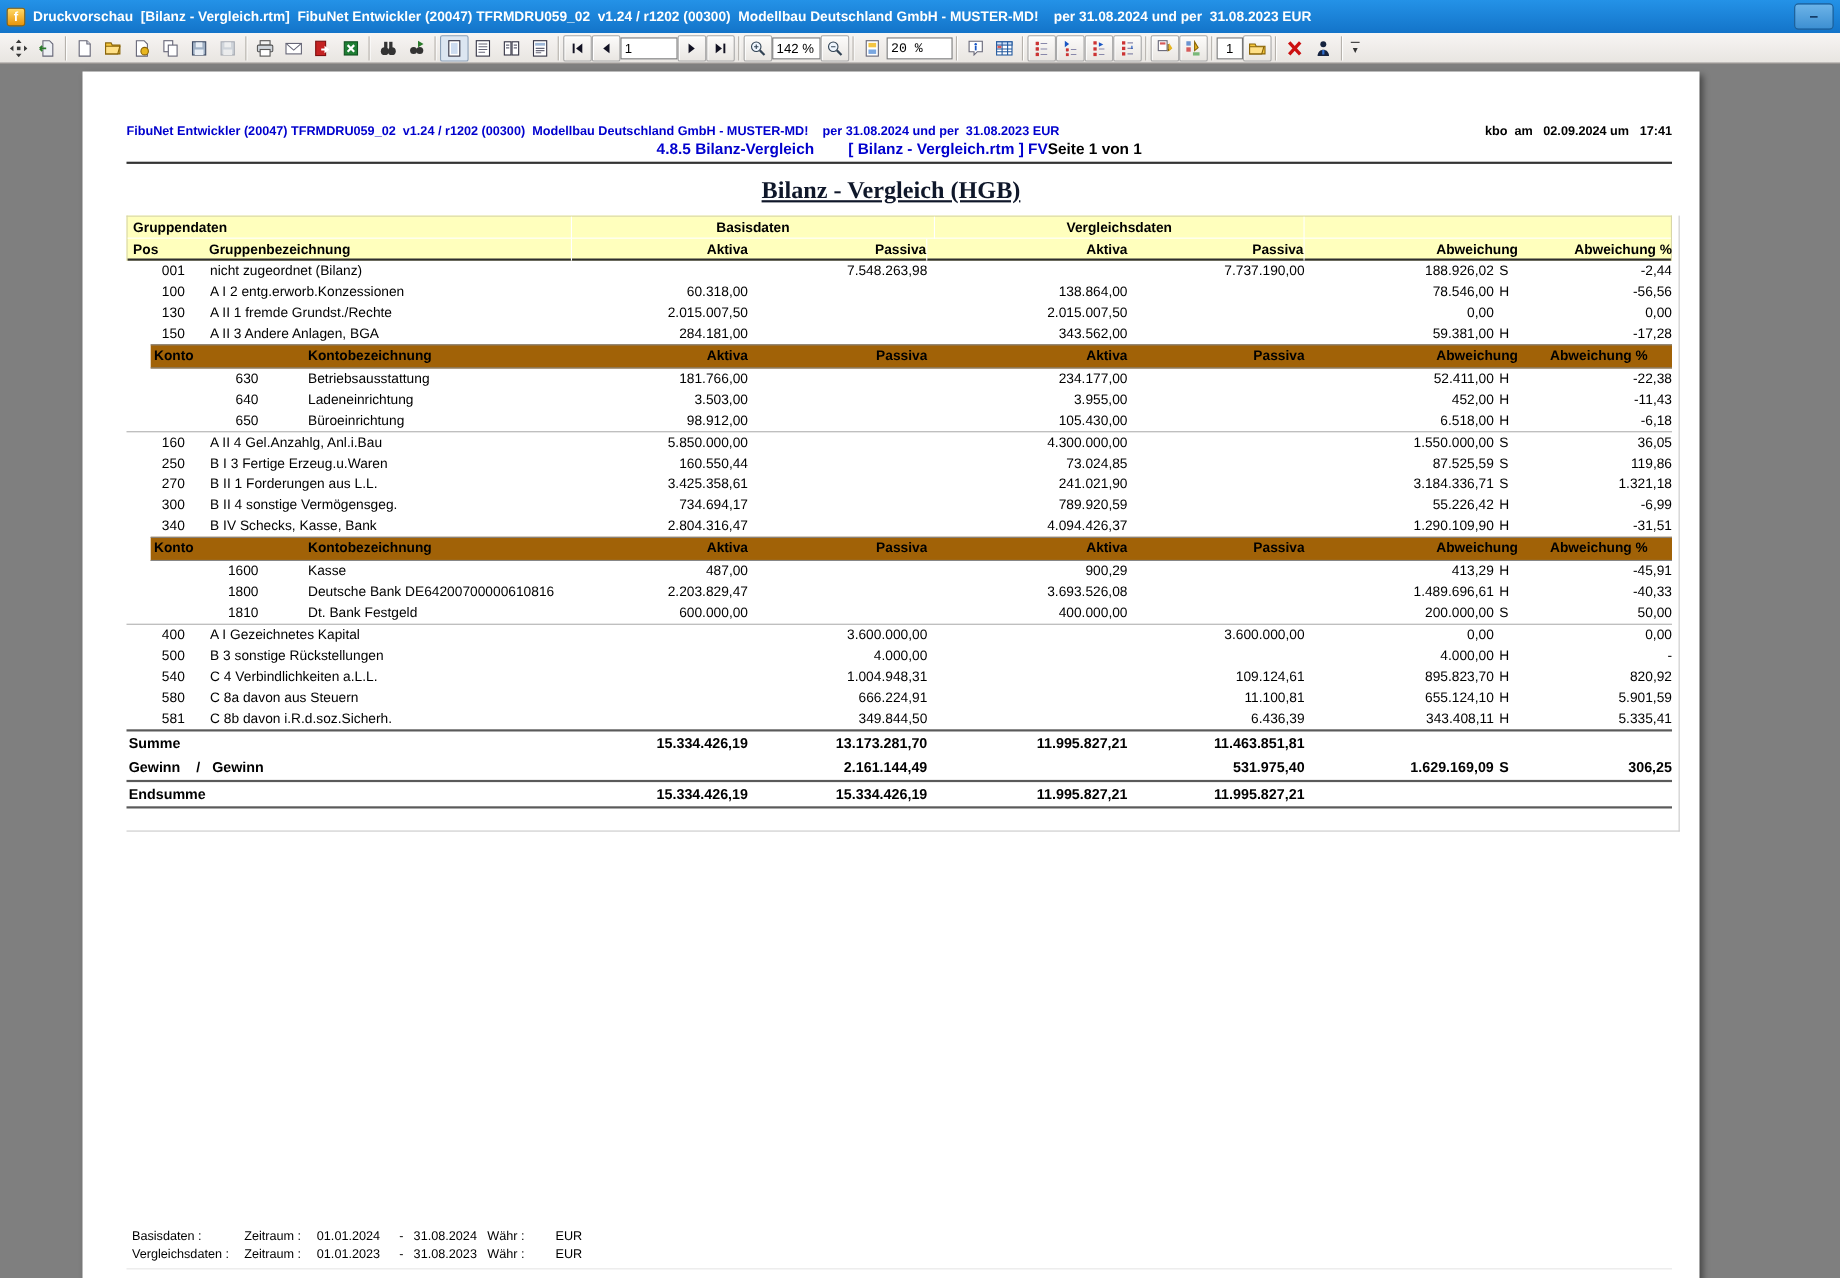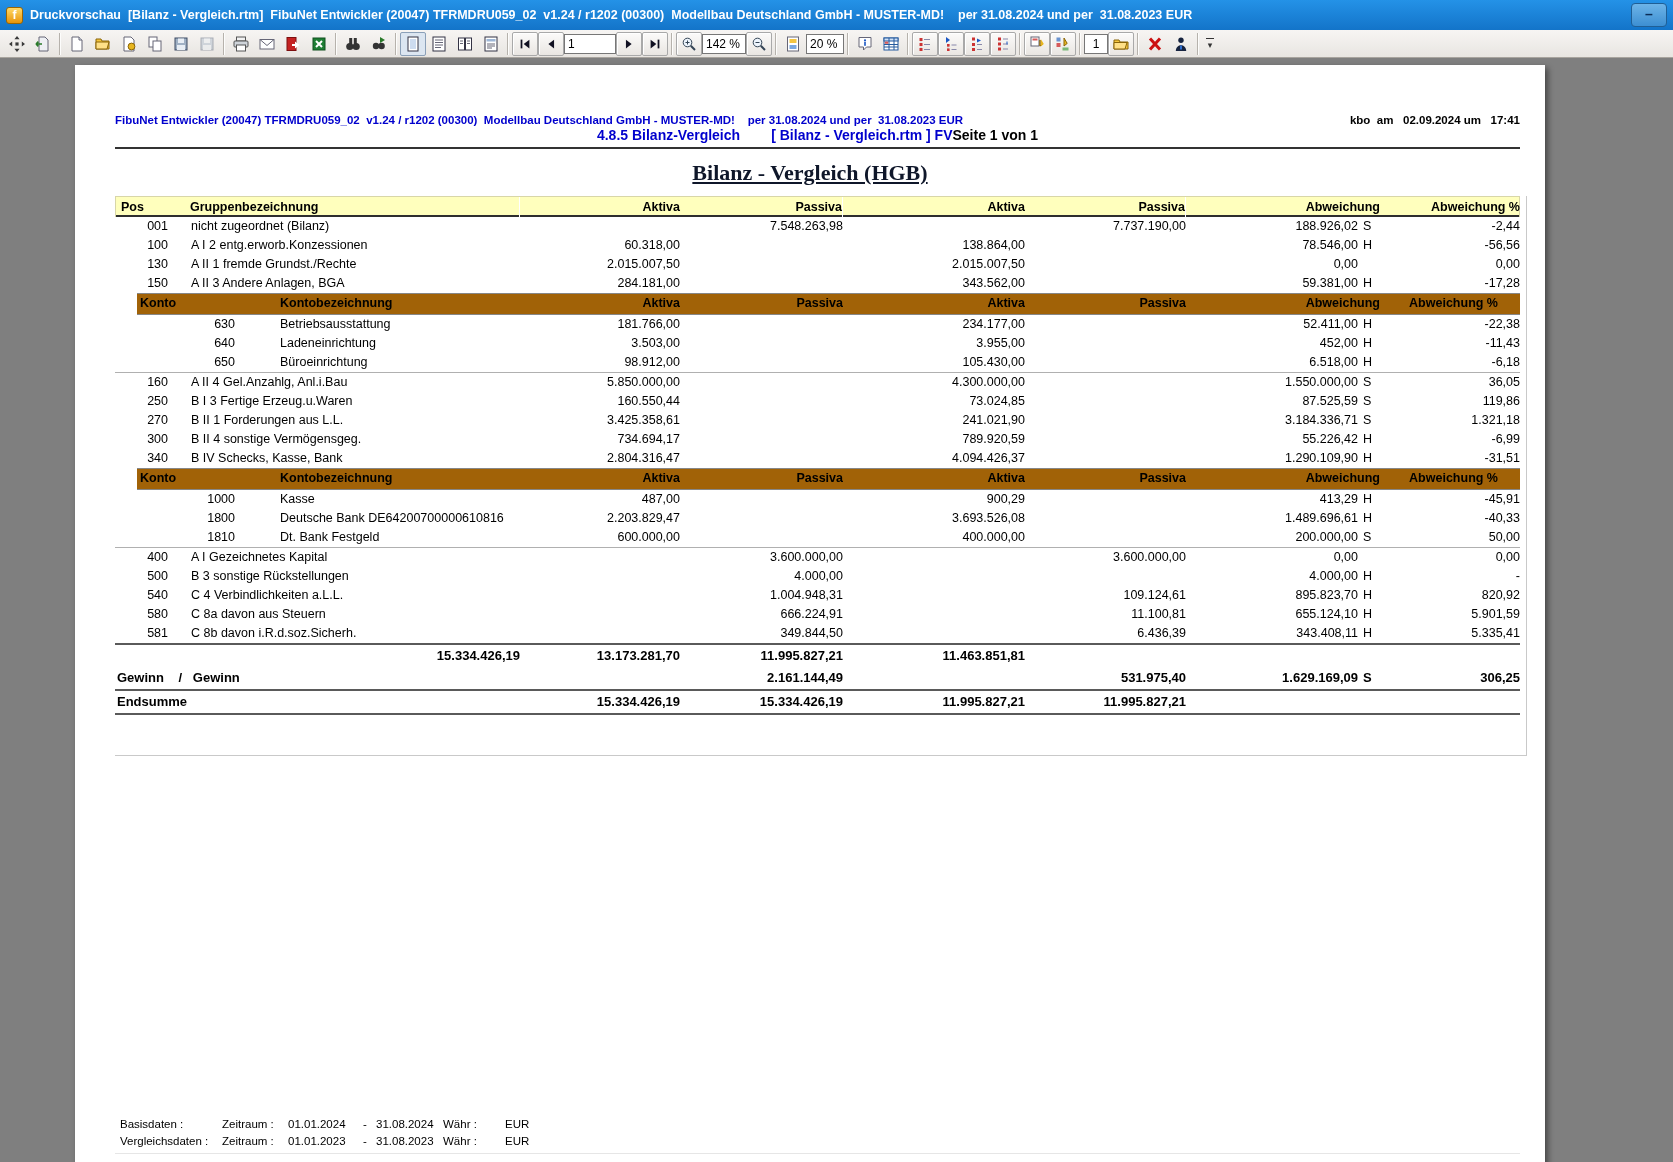--- a/index.html
+++ b/index.html
@@ -260,21 +260,21 @@
     </span>
   <span class="tsep"></span>
 
   <span class="tbtn">
       <svg width="16" height="16" viewBox="0 0 16 16">
         <rect x="2.5" y="1" width="11" height="14" fill="#fff" stroke="#667"></rect>
         <rect x="4.5" y="3" width="7" height="4" fill="#f4c542"></rect>
         <rect x="4.5" y="9" width="7" height="4" fill="#7aa7e0"></rect>
       </svg>
     </span>
-  <input class="tin" style="width: 38px;" value="20 %">
+  <input class="tin" style="width: 60px; font-family: Liberation Mono, monospace;" value="20 %">
   <span class="tsep"></span>
 
   <span class="tbtn">
       <svg width="16" height="16" viewBox="0 0 16 16">
         <path d="M2 1.5h12v9.5H9.5L6.5 14v-3H2z" fill="#fff" stroke="#667"></path>
         <circle cx="8" cy="4.3" r="1.1" fill="#1a56c4"></circle>
         <rect x="7.2" y="5.8" width="1.6" height="4" fill="#1a56c4"></rect>
       </svg>
     </span>
   <span class="tbtn">
@@ -379,20 +379,26 @@
       <div class="rh-l2">
         <span class="blue">4.8.5 Bilanz-Vergleich        [ Bilanz - Vergleich.rtm ] FV</span>
         <span class="blk">Seite 1 von 1</span>
       </div>
     </div>
 
     <div class="rtitle"><span>Bilanz - Vergleich (HGB)</span></div>
 
     <div class="rtable">
       <div class="band">
+        <div class="b1">
+          <div class="padl dvr">Gruppendaten</div>
+          <div class="ctr dvr">Basisdaten</div>
+          <div class="ctr dvr">Vergleichsdaten</div>
+          <div></div>
+        </div>
         <div class="b2">
           <div class="padl">Pos</div>
           <div class="dvr">Gruppenbezeichnung</div>
           <div class="n">Aktiva</div>
           <div class="n dvr">Passiva</div>
           <div class="n">Aktiva</div>
           <div class="n dvr">Passiva</div>
           <div class="n">Abweichung</div>
           <div class="n">Abweichung %</div>
         </div>
@@ -533,21 +539,21 @@
             <div class="c kh1">Konto</div>
             <div class="c kbez">Kontobezeichnung</div>
             <div class="c n">Aktiva</div>
             <div class="c n">Passiva</div>
             <div class="c n">Aktiva</div>
             <div class="c n">Passiva</div>
             <div class="c n">Abweichung</div>
             <div class="c n">Abweichung %</div>
           </div>
           <div class="krow">
-            <div class="c kn">1000</div>
+            <div class="c kn">1600</div>
             <div class="c kbez">Kasse</div>
             <div class="c n">487,00</div>
             <div class="c n"></div>
             <div class="c n">900,29</div>
             <div class="c n"></div>
             <div class="c abw"><div class="num">413,29</div><div class="sfx">H</div></div>
             <div class="c n">-45,91</div>
           </div>
           <div class="krow">
             <div class="c kn">1800</div>
@@ -615,20 +621,21 @@
             <div class="c bez">C 8b davon i.R.d.soz.Sicherh.</div>
             <div class="c n"></div>
             <div class="c n">349.844,50</div>
             <div class="c n"></div>
             <div class="c n">6.436,39</div>
             <div class="c abw"><div class="num">343.408,11</div><div class="sfx">H</div></div>
             <div class="c n">5.335,41</div>
           </div>
           <div class="rule dark"></div>
           <div class="srow">
+            <div class="c slabel">Summe</div>
             <div class="c n">15.334.426,19</div>
             <div class="c n">13.173.281,70</div>
             <div class="c n">11.995.827,21</div>
             <div class="c n">11.463.851,81</div>
             <div class="c abw"><div class="num"></div><div class="sfx"></div></div>
             <div class="c n"></div>
           </div>
           <div class="srow">
             <div class="c slabel">Gewinn    /   Gewinn</div>
             <div class="c n"></div>

